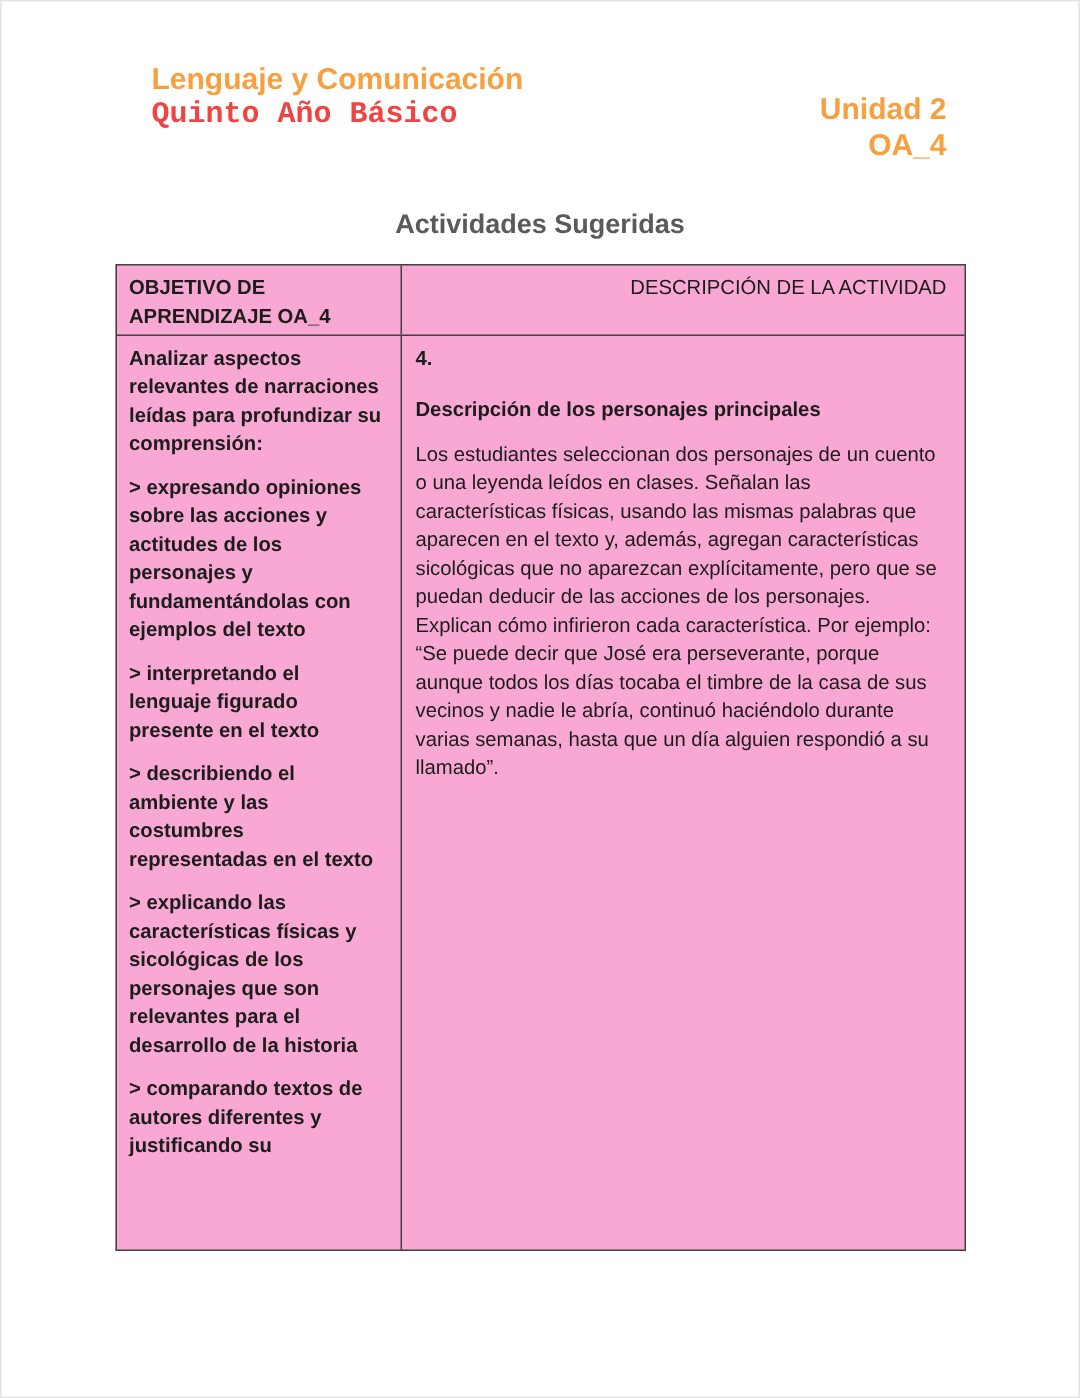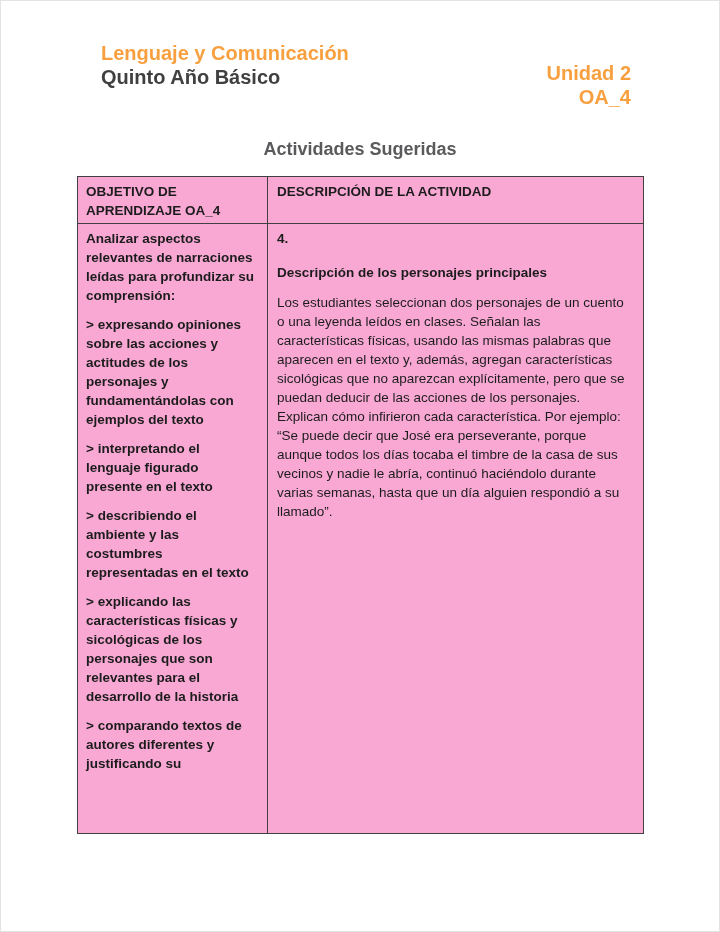--- a/index.html
+++ b/index.html
@@ -33,21 +33,21 @@
     align-items: flex-start;
   }
   .doc-header .line {
     font-size: 20px;
     font-weight: bold;
     line-height: 24px;
     white-space: nowrap;
   }
   .header-right { text-align: right; margin-top: 20px; }
   .subject, .unit, .oa { color: var(--accent-orange); }
-  .grade { color: #404040; }
+  .grade { color: #ef4444; font-family: Liberation Mono, monospace; }
 
   
   .section-title {
     position: absolute;
     top: 138px; left: 0;
     width: 100%;
     text-align: center;
     font-size: 18px;
     font-weight: bold;
     color: var(--title-gray);
@@ -74,21 +74,21 @@
     overflow: hidden;
   }
   .t-right {
     flex: 1;
     padding: 5px 12px 4px 9px;
     overflow: hidden;
   }
   .t-cell { font-size: 13.5px; line-height: 19px; }
 
   .t-head-left  { font-weight: bold; }
-  .t-head-right { font-weight: bold; text-align: left; }
+  .t-head-right { font-weight: normal; text-align: right; }
 
   .objective-cell p {
     font-weight: bold;
     margin: 0 0 10px 0;
   }
   .objective-cell p:last-child { margin-bottom: 0; }
 
   .activity-cell .act-number { font-weight: bold; margin: 0 0 11px 0; }
   .activity-cell .act-title  { font-weight: bold; margin: 15px 0 11px 0; }
   .activity-cell .act-desc   { font-weight: normal; margin: 0; }

